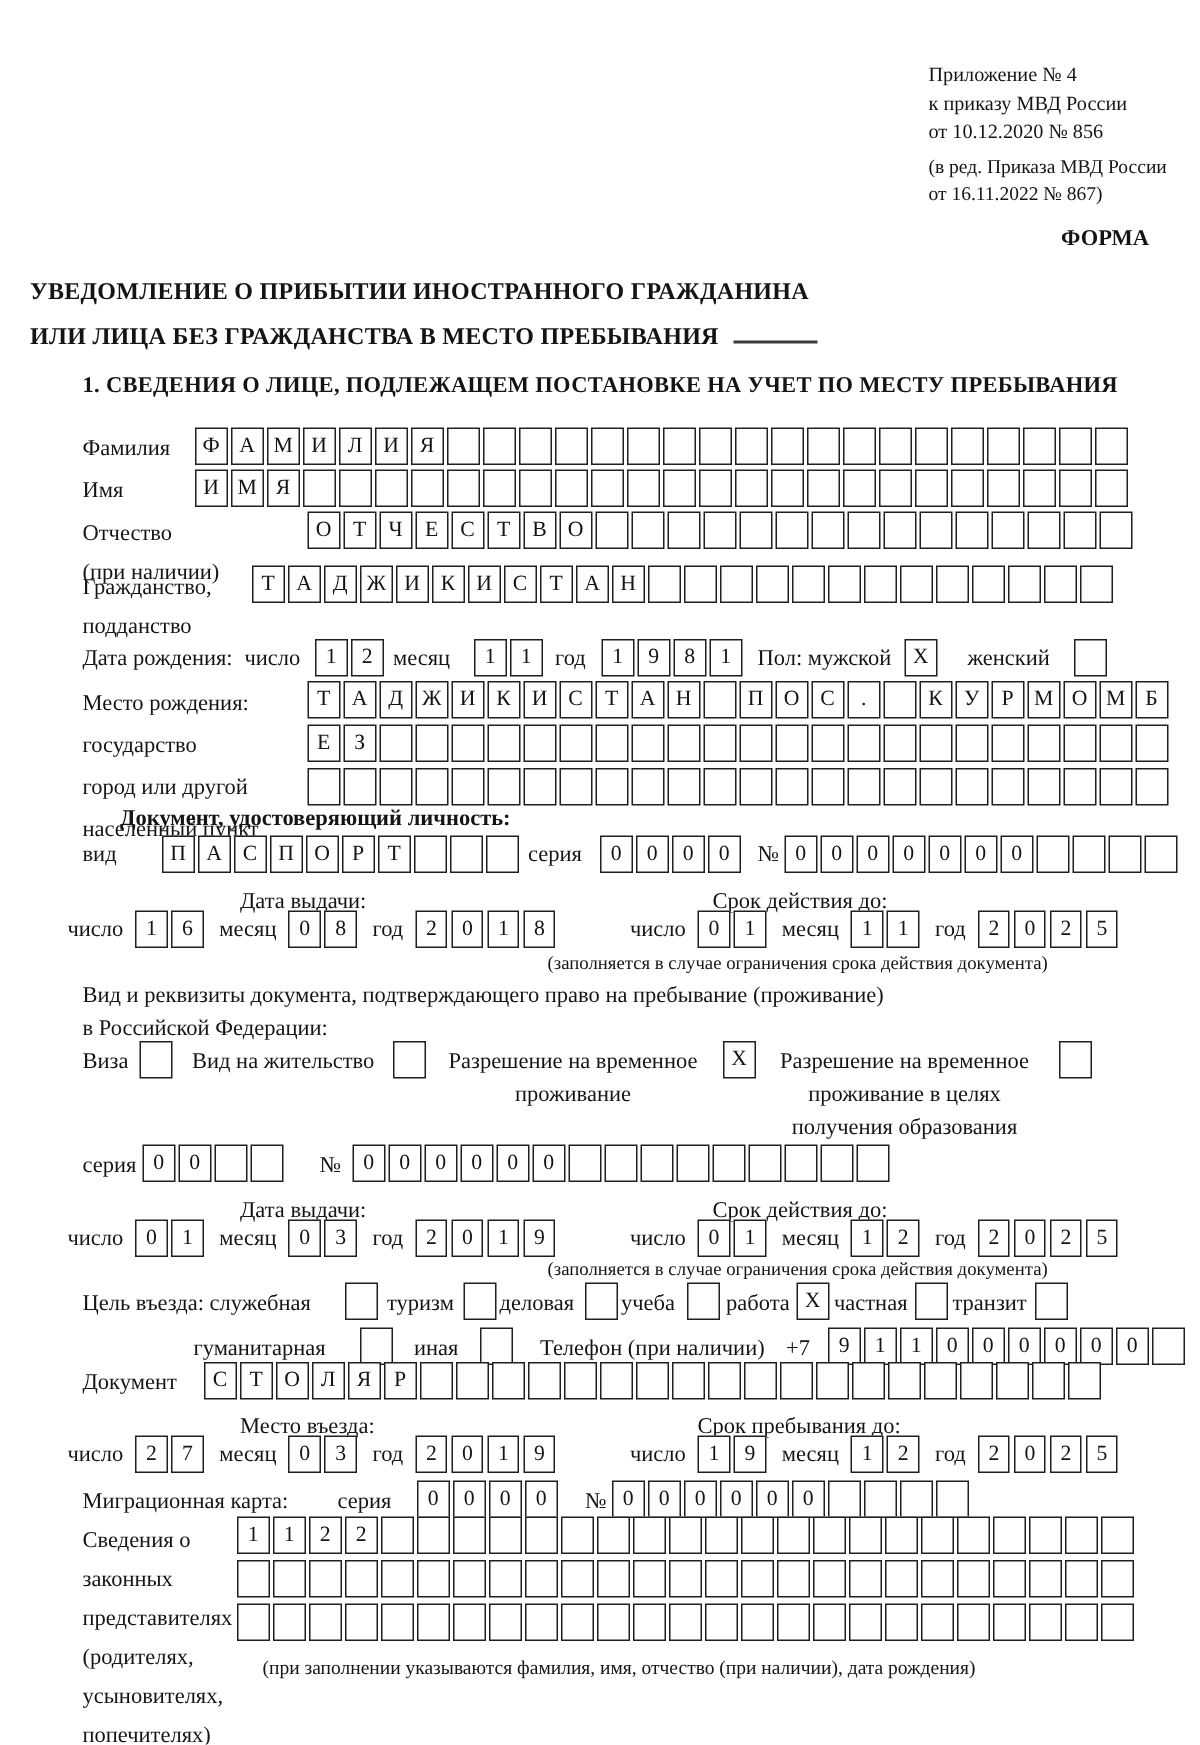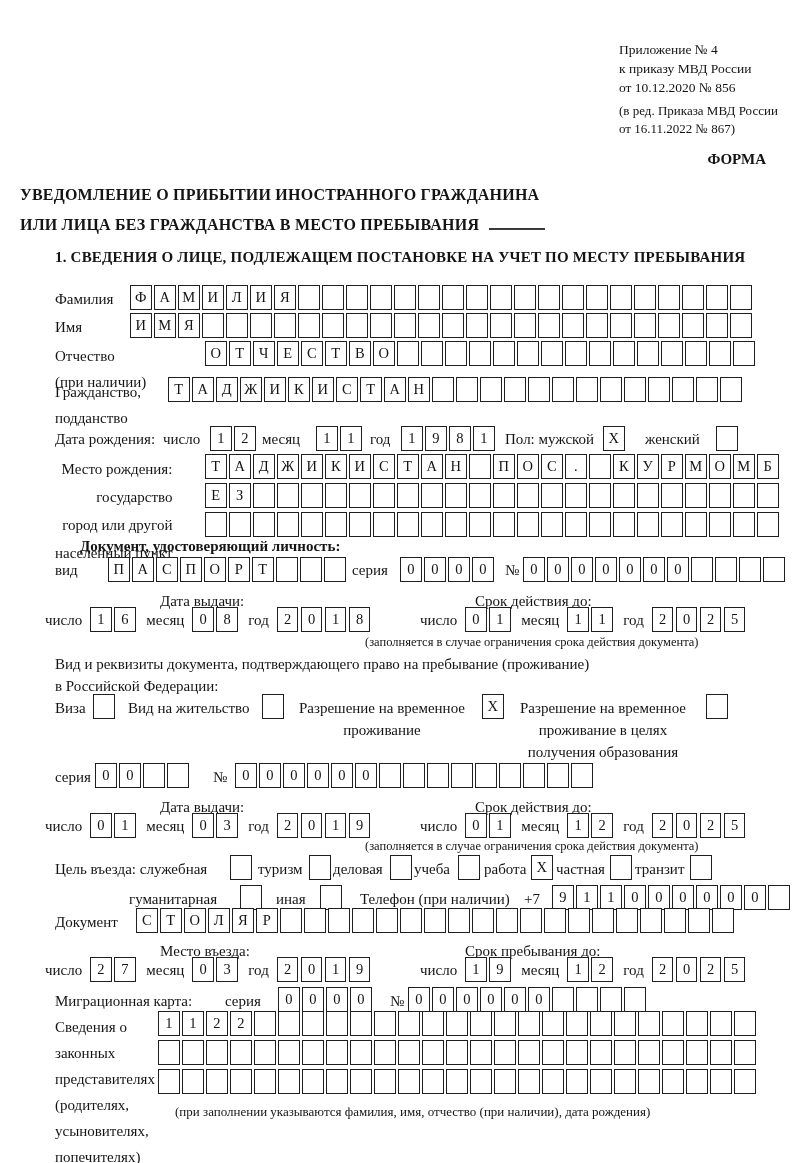--- a/index.html
+++ b/index.html
@@ -18,21 +18,21 @@
   .gap-top{margin-top:5px;}
   .title{font-size:16px;font-weight:bold;line-height:22px;letter-spacing:.2px;}
   .sec{font-size:15px;font-weight:bold;letter-spacing:.2px;white-space:nowrap;}
   .boxes{display:inline-flex;}
   .cell{
     width:21.5px;height:25px;box-sizing:border-box;border:1.7px solid #1f1f1f;
     margin-right:2.5px;display:inline-flex;align-items:center;justify-content:center;
     font-size:14.5px;background:#fff;flex:0 0 auto;
   }
   .lblblock{font-size:15px;line-height:26px;}
-  .lh28{line-height:28px;text-align:right;}
+  .lh28{line-height:28px;}
   .lh26{line-height:26px;}
   .wrapblock{font-size:15px;line-height:22px;text-align:center;white-space:normal;}
   .drow{display:flex;align-items:center;gap:8px;}
   .blank-line{display:inline-block;width:56px;border-bottom:2px solid #3a3a3a;margin-left:10px;}
 </style>
 </head>
 <body>
 
 <div class="abs" style="left:619px;top:40px;">
   <div class="hline">Приложение № 4</div>

